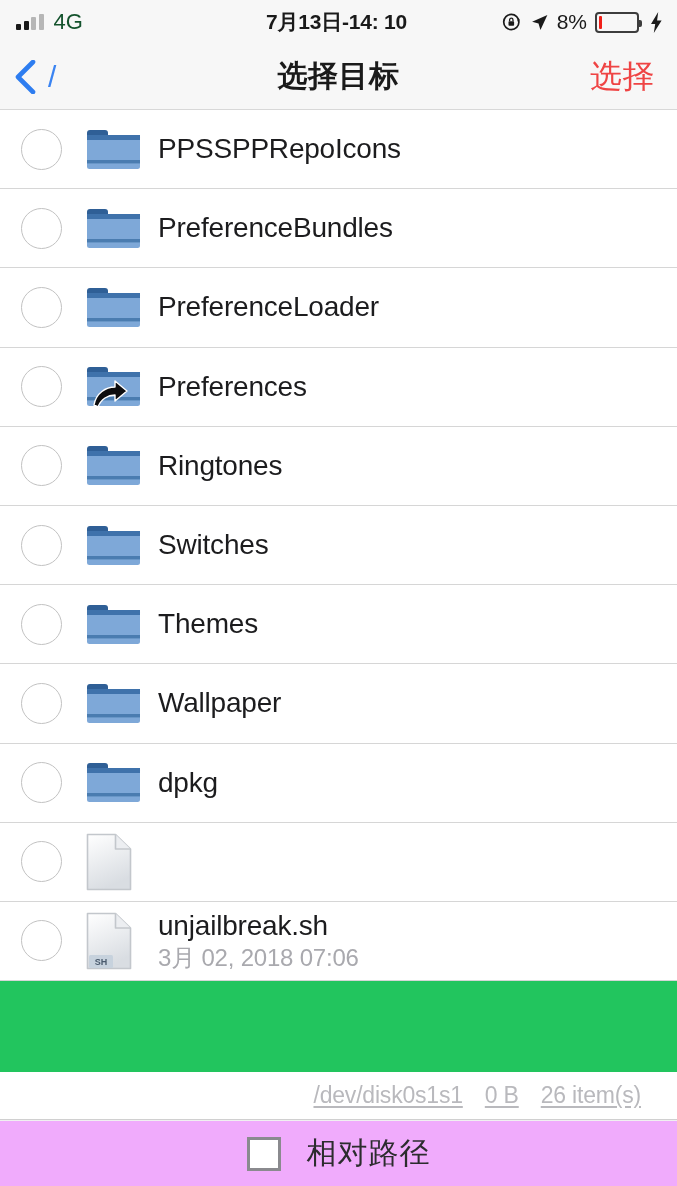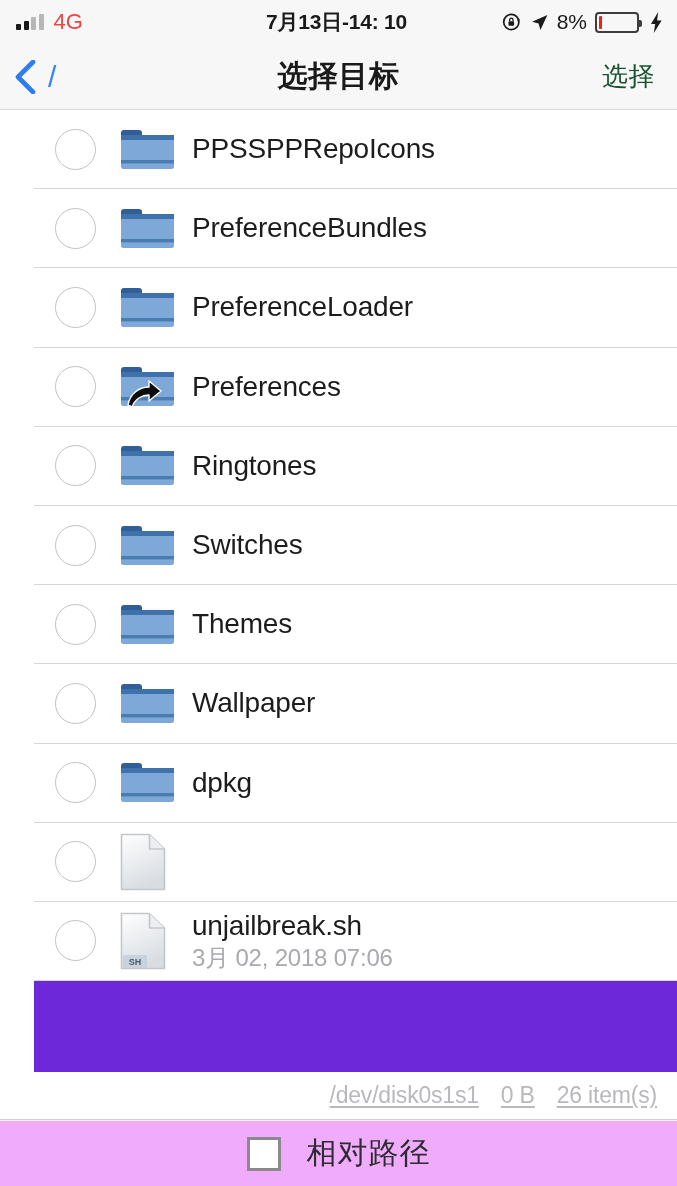--- a/index.html
+++ b/index.html
@@ -50,21 +50,21 @@
     border-radius: 1px;
   }
   .signal-bars i.on { background: #1a1a1a; }
   .signal-bars i:nth-child(1) { height: 6px; }
   .signal-bars i:nth-child(2) { height: 9.5px; }
   .signal-bars i:nth-child(3) { height: 13px; }
   .signal-bars i:nth-child(4) { height: 16px; }
 
   .carrier {
     font-size: 22px;
-    color: #ef4444;
+    color: #14532d;
     letter-spacing: 0px;
   }
 
   .status-center {
     position: absolute;
     left: 0; right: 4px;
     text-align: center;
     font-size: 21px;
     font-weight: bold;
     color: #1a1a1a;
@@ -141,33 +141,32 @@
     left: 0; right: 0;
     text-align: center;
     font-size: 30px;
     font-weight: bold;
     color: #1a1a1a;
     pointer-events: none;
     letter-spacing: 0.5px;
   }
   .nav-action {
     margin-left: auto;
-    font-size: 26px;
-    color: #14532d;
+    font-size: 32px;
+    color: #ef4444;
     z-index: 2;
     letter-spacing: 0.5px;
   }
 
   
   .file-list {
     flex: 1 1 auto;
     overflow: hidden;
-    background: #6d28d9;
-    position: relative;
-    margin-left: 34px;
+    background: #22c55e;
+    position: relative;
   }
 
   .row {
     height: 79.2px;
     display: flex;
     align-items: center;
     padding-left: 16px;
     border-bottom: 1px solid #d6d6d6;
     background: #ffffff;
   }
@@ -234,21 +233,21 @@
 
   
   .footer-stats {
     flex: 0 0 48px;
     height: 48px;
     background: #ffffff;
     display: flex;
     align-items: center;
     justify-content: flex-end;
     gap: 22px;
-    padding-right: 20px;
+    padding-right: 36px;
     border-bottom: 1px solid #d0d0d0;
   }
   .footer-stats span {
     font-size: 23px;
     color: #b9b9bd;
     text-decoration: underline;
     text-underline-offset: 3px;
     letter-spacing: -0.2px;
   }
 

